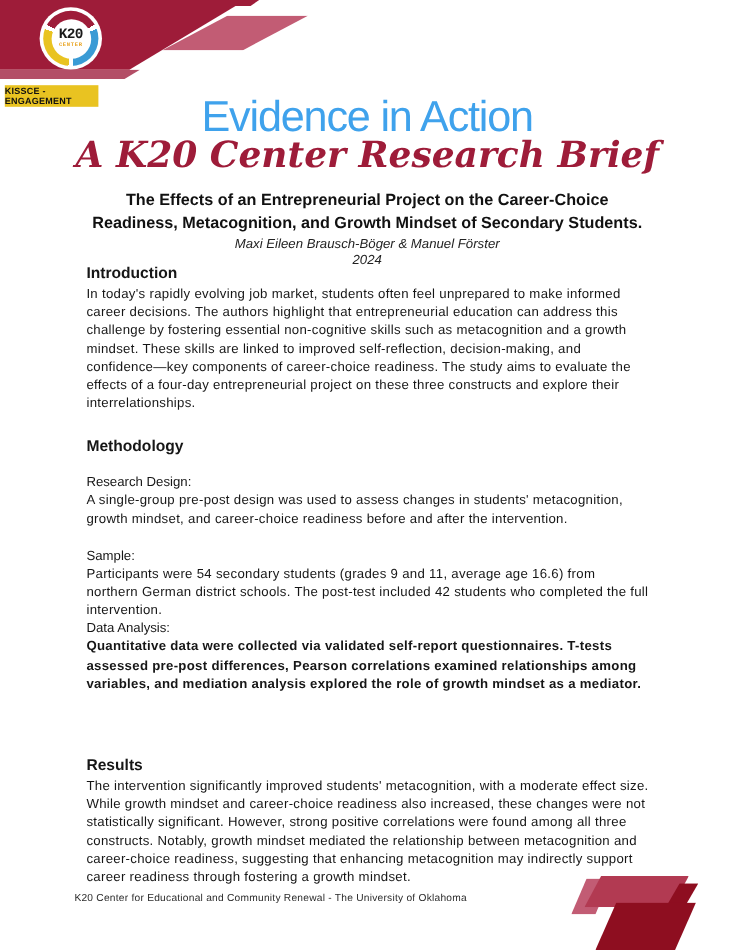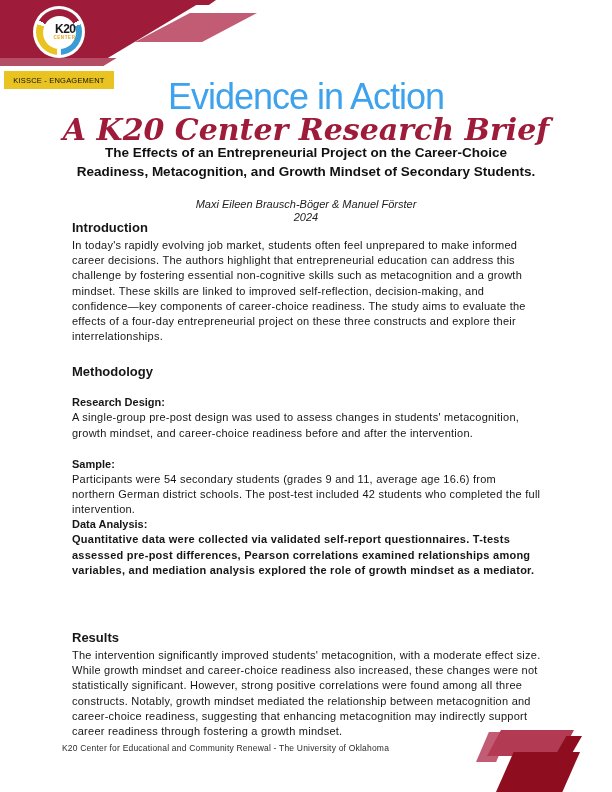--- a/index.html
+++ b/index.html
@@ -40,63 +40,63 @@
   .logo-ring{
     width:46px;height:46px;border-radius:50%;
     background:conic-gradient(var(--crimson,#9E1C39) 0 60deg,#fff 60deg 70deg,
       var(--logo-blue,#3A9BD5) 70deg 175deg,#fff 175deg 185deg,
       var(--badge-yellow,#E7B71E) 185deg 290deg,#fff 290deg 300deg,
       var(--crimson,#9E1C39) 300deg 360deg);
     display:flex;align-items:center;justify-content:center;
   }
   .logo-core{
     width:33px;height:33px;border-radius:50%;background:#fff;
-    display:flex;flex-direction:column;align-items:flex-end;justify-content:center;line-height:1;
+    display:flex;flex-direction:column;align-items:center;justify-content:center;line-height:1;font-family:Liberation Mono, monospace;
   }
   .logo-k20{font-size:12px;font-weight:bold;color:#1a1a1a;letter-spacing:-0.5px;}
   .logo-center{font-size:4.5px;font-weight:bold;color:#E8A11C;letter-spacing:0.6px;margin-top:1px;}
 
   
   .badge{
-    position:absolute;left:4px;top:71px;width:110px;height:18px;
+    position:absolute;left:4px;top:71px;width:78px;height:18px;
     background:var(--badge-yellow,#E9C321);
     display:flex;align-items:center;justify-content:center;
-    font-size:7.5px;font-weight:normal;color:#111;letter-spacing:0.2px;
+    font-size:7.5px;font-weight:bold;color:#111;letter-spacing:0.2px;
   }
 
   
   .brief-title{
     position:absolute;left:0;top:76px;width:612px;text-align:center;
     font-size:36px;font-weight:normal;letter-spacing:-1px;
     color:var(--title-blue,#3FA2EC);
   }
   .brief-subtitle{
     position:absolute;left:0;top:112px;width:612px;text-align:center;
     font-family:"DejaVu Serif", serif;font-style:italic;font-weight:bold;
     font-size:30px;color:var(--crimson,#9E1C39);
   }
   .paper-title{
-    position:absolute;left:36px;top:143px;width:540px;text-align:center;
+    position:absolute;left:36px;top:157px;width:540px;text-align:center;
     font-size:13.5px;font-weight:bold;color:#111;line-height:19px;
   }
   .paper-authors{
     position:absolute;left:36px;top:198px;width:540px;text-align:center;
     font-size:11px;font-style:italic;color:#222;
   }
   .paper-year{
     position:absolute;left:36px;top:211px;width:540px;text-align:center;
     font-size:11px;font-style:italic;color:#222;
   }
 
   
   .content{
     position:absolute;left:72px;top:220px;width:470px;color:#161616;
   }
   .sec-heading{font-size:13px;font-weight:bold;line-height:16px;margin:0 0 2px 0;}
-  .sub-label{font-size:11px;font-weight:bold;line-height:15px;margin:0;}
+  .sub-label{font-size:11px;font-weight:normal;line-height:15px;margin:0;}
   .para{font-size:11px;line-height:15.2px;letter-spacing:0.25px;margin:0;}
   .mb-intro{margin-bottom:20px;}
   .mb-method{margin-bottom:15px;}
   .mb-rd{margin-bottom:16px;}
   .mb-sample{}
   .mb-da{margin-bottom:52px;font-weight:bold;}
 
   
   .footer-text{
     position:absolute;left:62px;top:743px;font-size:8.5px;color:#2b2b2b;letter-spacing:0.2px;

